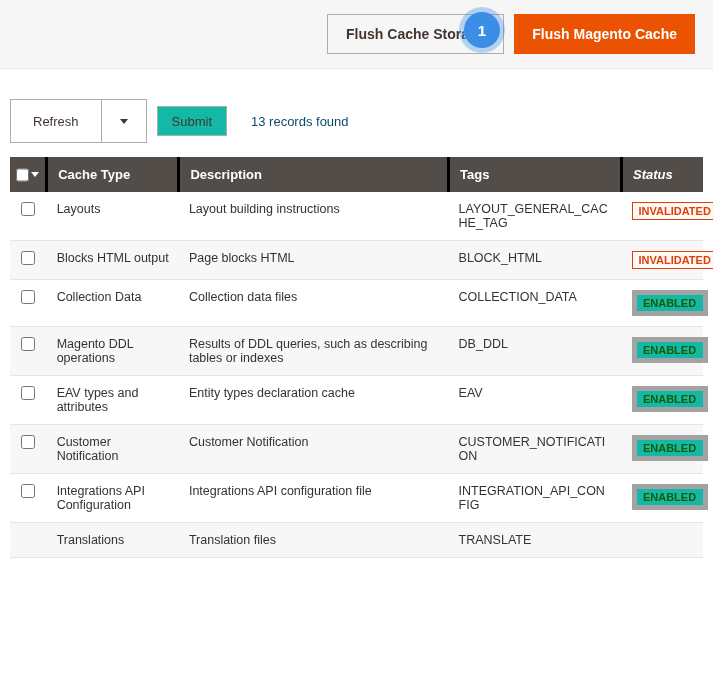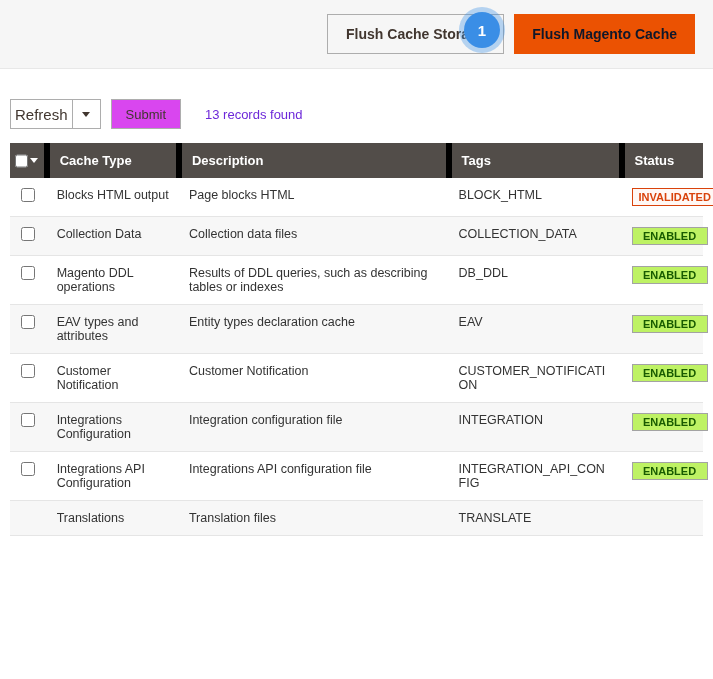--- a/index.html
+++ b/index.html
@@ -25,21 +25,21 @@
       justify-content: center;
       height: 40px;
       padding: 0 18px;
       font-size: 14px;
       font-weight: 600;
       cursor: pointer;
       border: none;
     }
     .btn-orange {
       background: #eb5202;
-      color: #0f172a;
+      color: #ffffff;
     }
     .btn-light {
       background: #f6f6f6;
       color: #41362f;
       border: 1px solid #adadad;
     }
     .annotation-badge {
       position: absolute;
       top: 12px;
       right: 213px;
@@ -60,23 +60,23 @@
     .toolbar {
       display: flex;
       align-items: center;
       gap: 10px;
       padding: 30px 10px 14px 10px;
     }
     .toolbar .refresh-group {
       display: flex;
     }
     .toolbar .btn-small {
-      height: 30px;
-      padding: 0 4px;
-      font-size: 15px;
+      height: 44px;
+      padding: 0 22px;
+      font-size: 13px;
       background: #fff;
       border: 1px solid #adadad;
       color: #41362f;
       cursor: pointer;
     }
     .toolbar .btn-toggle {
       width: 28px;
       border-left: none;
       display: flex;
       align-items: center;
@@ -85,46 +85,46 @@
     .toolbar .btn-toggle::after {
       content: "";
       border-left: 4px solid transparent;
       border-right: 4px solid transparent;
       border-top: 5px solid #41362f;
     }
     .toolbar .btn-submit {
       height: 30px;
       padding: 0 14px;
       font-size: 13px;
-      background: #d946ef;
+      background: #14b8a6;
       border: 1px solid #adadad;
       color: #41362f;
       cursor: pointer;
     }
     .records-found {
       margin-left: 14px;
-      color: #6d28d9;
+      color: #0c4a6e;
       font-size: 13px;
     }
     table {
       width: calc(100% - 20px);
       margin: 0 10px 10px 10px;
       border-collapse: collapse;
       table-layout: fixed;
     }
     thead th {
       background: #524d49;
       color: #fff;
       text-align: left;
       padding: 10px 10px;
       font-weight: 600;
       font-size: 13px;
-      border-right: 6px solid #000000;
-    }
-    thead th:last-child { border-right: none; }
+      border-right: 3px solid #000000;
+    }
+    thead th:last-child { border-right: none; font-style: italic; }
     .col-check { width: 36px; }
     .col-type { width: 130px; }
     .col-desc { width: 265px; }
     .col-tags { width: 170px; }
     .col-status { width: 80px; }
     tbody tr {
       border-bottom: 1px solid #e5e5e5;
     }
     tbody tr:nth-child(even) { background: #f7f7f7; }
     tbody tr:nth-child(odd) { background: #fff; }
@@ -162,22 +162,22 @@
       text-align: center;
       min-width: 76px;
     }
     .badge-invalidated {
       color: #d9420b;
       border: 1px solid #d9420b;
       background: #fff8f5;
     }
     .badge-enabled {
       color: #185b00;
-      border: 1px solid #a3a3a3;
-      background: #bef264;
+      border: 5px solid #a3a3a3;
+      background: #14b8a6;
     }
   </style>
 </head>
 <body>
 
 <div class="top-wrap">
   <div class="top-actions">
     <button class="btn btn-light">Flush Cache Storage</button>
     <button class="btn btn-orange">Flush Magento Cache</button>
   </div>
@@ -211,20 +211,27 @@
       </th>
       <th>Cache Type</th>
       <th>Description</th>
       <th>Tags</th>
       <th>Status</th>
     </tr>
   </thead>
   <tbody id="tbody">
       <tr>
         <td class="checkbox-cell"><input type="checkbox" style=""></td>
+        <td>Layouts</td>
+        <td>Layout building instructions</td>
+        <td>LAYOUT_GENERAL_CACHE_TAG</td>
+        <td><span class="badge badge-invalidated">INVALIDATED</span></td>
+      </tr>
+      <tr>
+        <td class="checkbox-cell"><input type="checkbox" style=""></td>
         <td>Blocks HTML output</td>
         <td>Page blocks HTML</td>
         <td>BLOCK_HTML</td>
         <td><span class="badge badge-invalidated">INVALIDATED</span></td>
       </tr>
       <tr>
         <td class="checkbox-cell"><input type="checkbox" style=""></td>
         <td>Collection Data</td>
         <td>Collection data files</td>
         <td>COLLECTION_DATA</td>
@@ -242,27 +249,20 @@
         <td>EAV types and attributes</td>
         <td>Entity types declaration cache</td>
         <td>EAV</td>
         <td><span class="badge badge-enabled">ENABLED</span></td>
       </tr>
       <tr>
         <td class="checkbox-cell"><input type="checkbox" style=""></td>
         <td>Customer Notification</td>
         <td>Customer Notification</td>
         <td>CUSTOMER_NOTIFICATION</td>
-        <td><span class="badge badge-enabled">ENABLED</span></td>
-      </tr>
-      <tr>
-        <td class="checkbox-cell"><input type="checkbox" style=""></td>
-        <td>Integrations Configuration</td>
-        <td>Integration configuration file</td>
-        <td>INTEGRATION</td>
         <td><span class="badge badge-enabled">ENABLED</span></td>
       </tr>
       <tr>
         <td class="checkbox-cell"><input type="checkbox" style=""></td>
         <td>Integrations API Configuration</td>
         <td>Integrations API configuration file</td>
         <td>INTEGRATION_API_CONFIG</td>
         <td><span class="badge badge-enabled">ENABLED</span></td>
       </tr>
       <tr>

